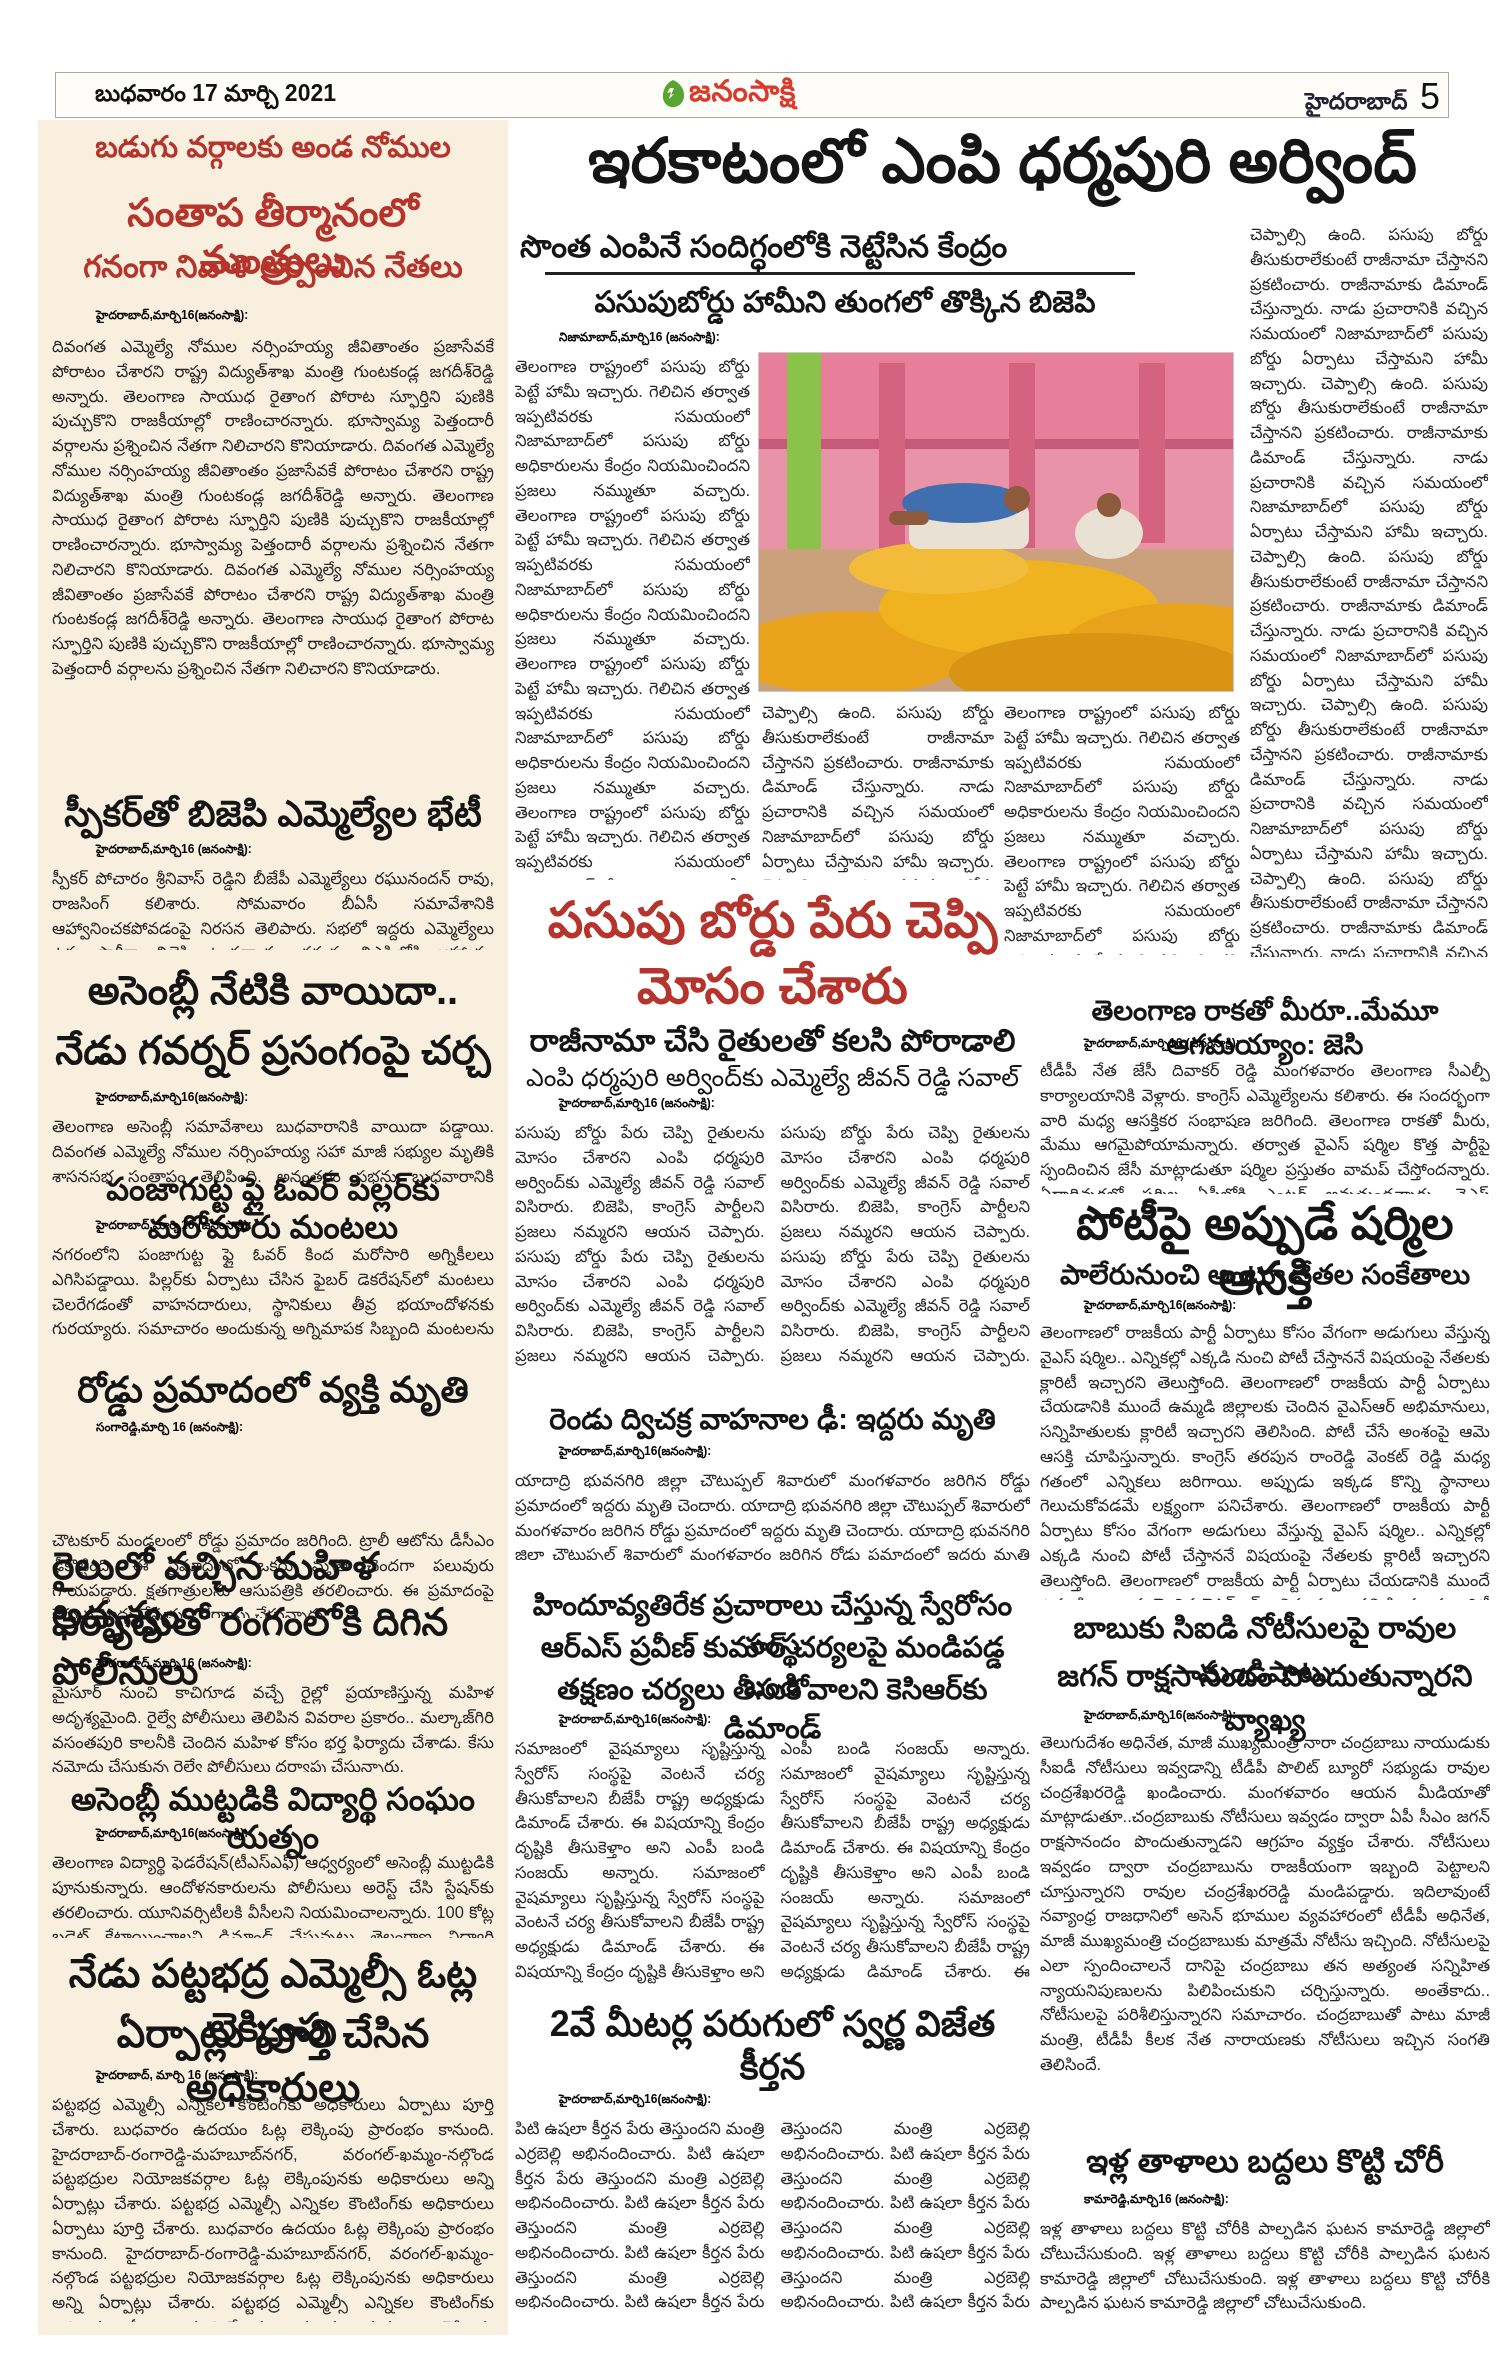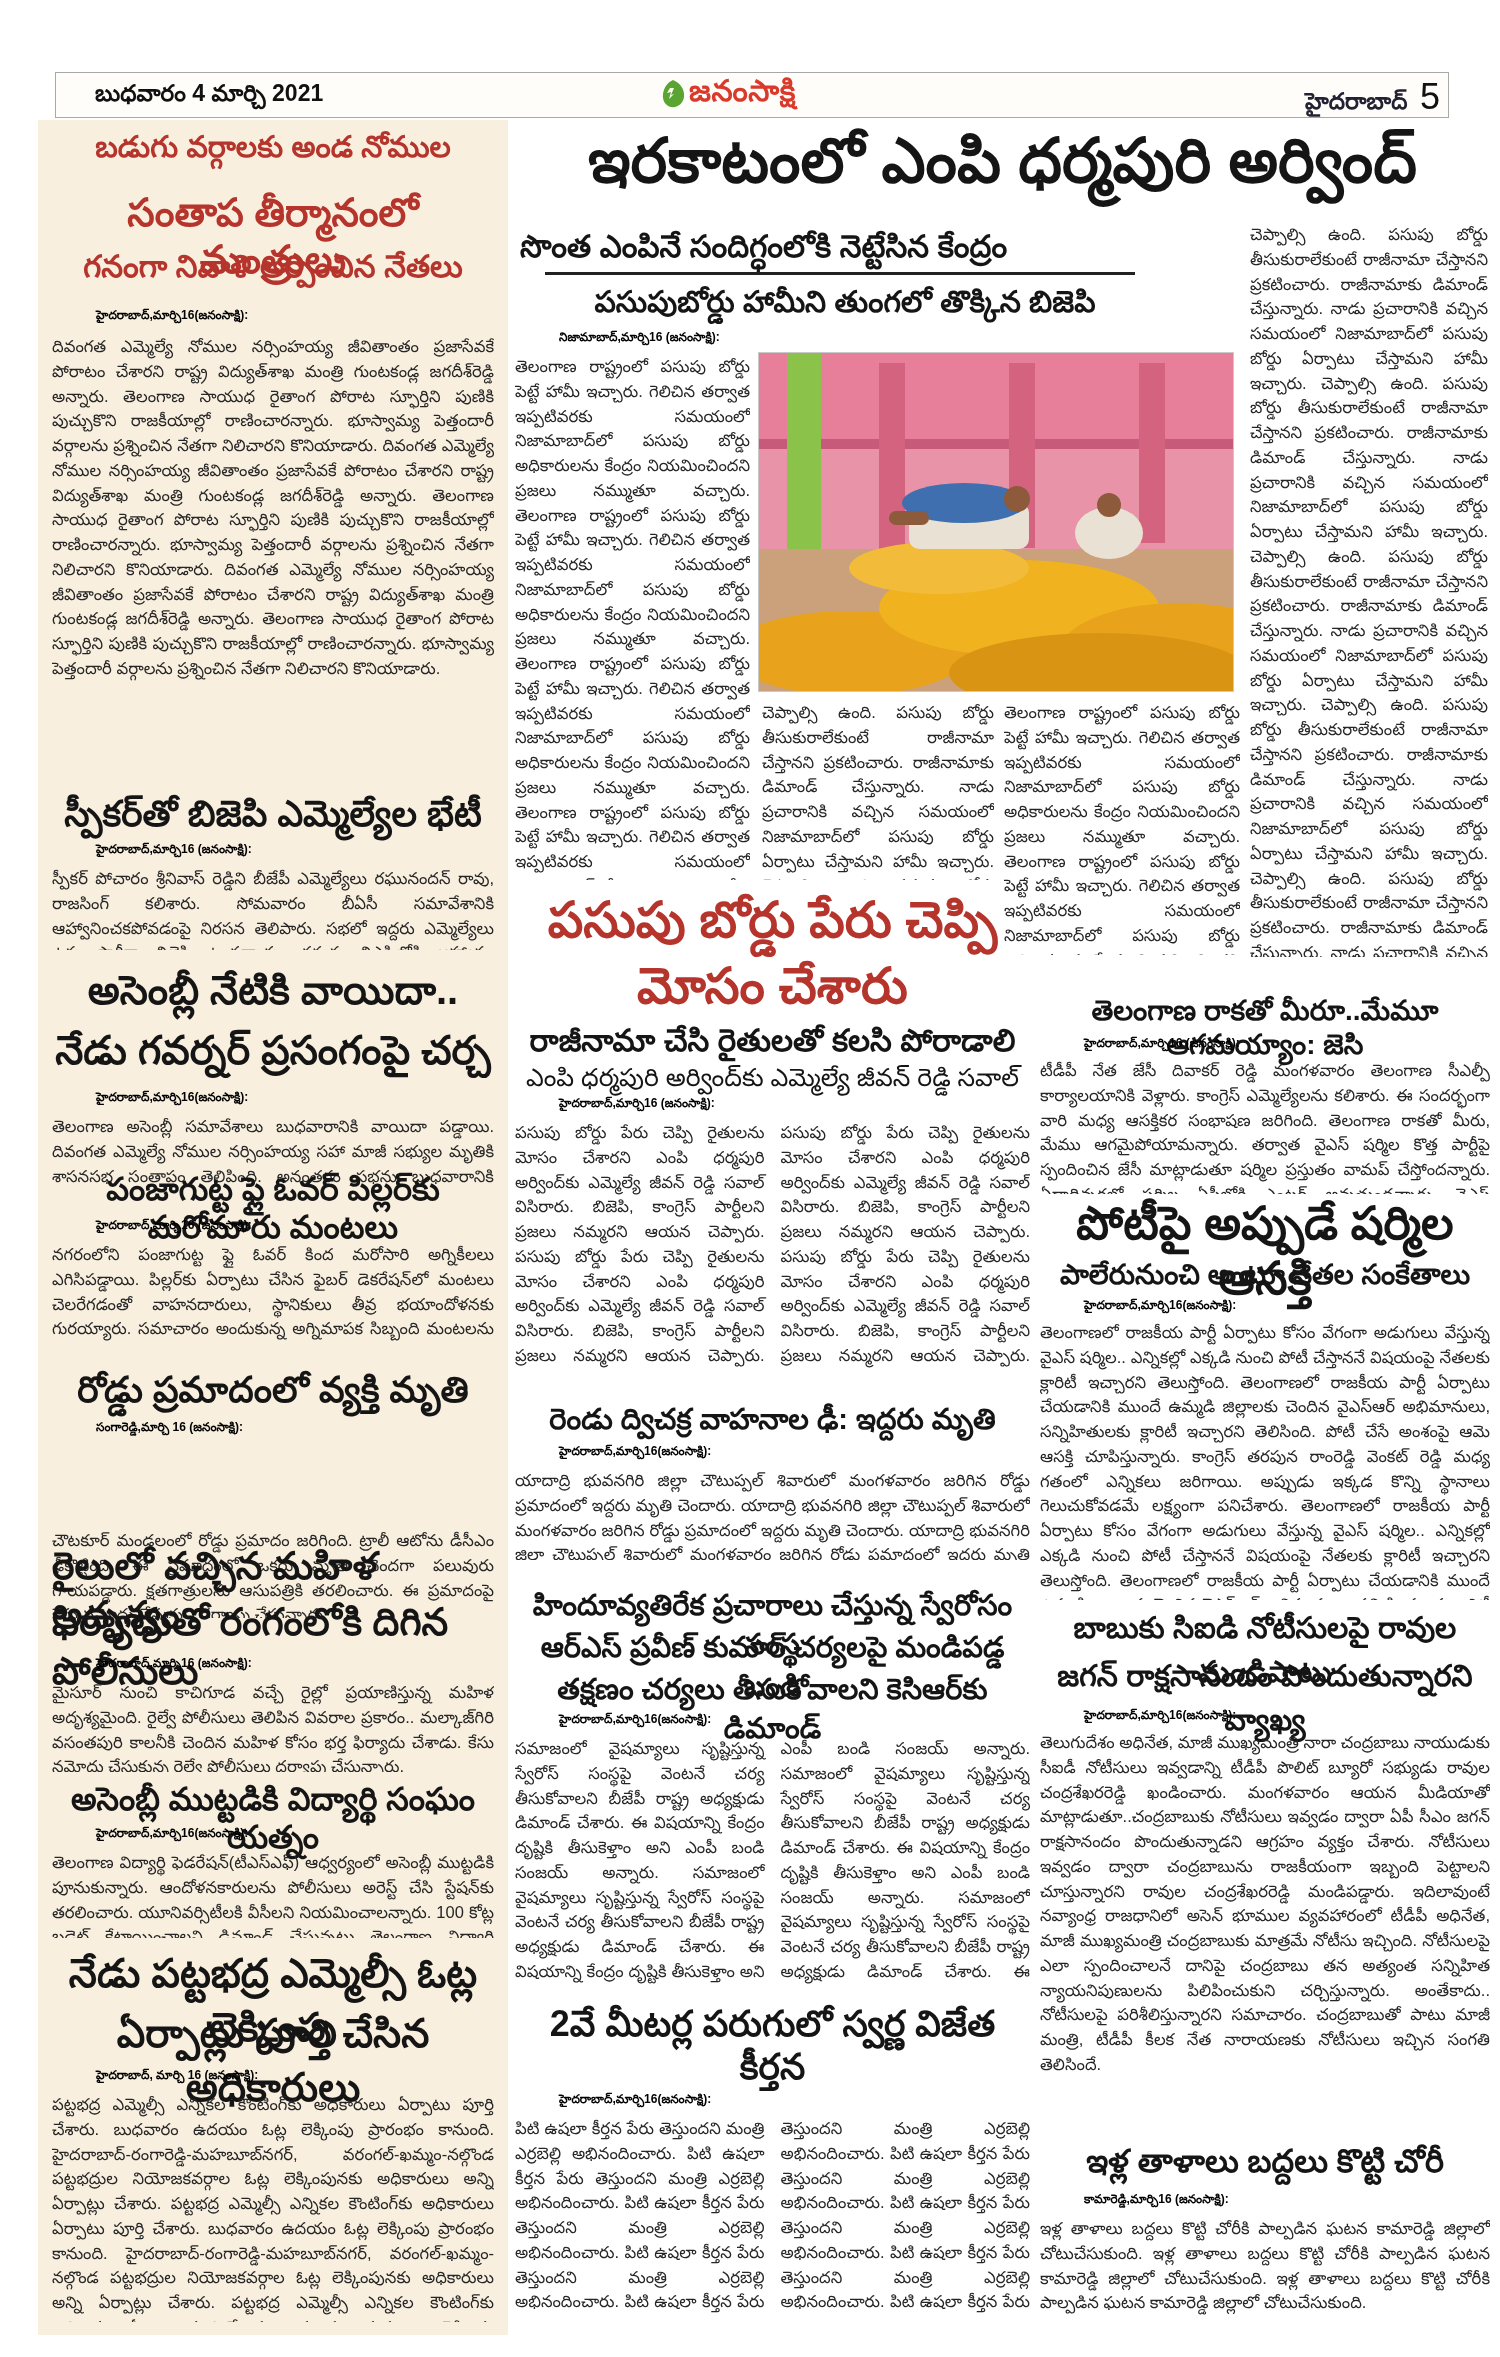--- a/index.html
+++ b/index.html
@@ -17,21 +17,21 @@
   .headerbox{border:1px solid #a8a8a8;background:#fffdf9;}
   .logo-text{color:#d93a2b;font-weight:bold;font-size:30px;letter-spacing:0.5px;}
   .photo-wrap{overflow:hidden;border:1px solid #c9c9c9;}
 </style>
 </head>
 <body>
 
 <div class="page">
 
   <div class="abs headerbox" style="left:55px;top:72px;width:1392px;height:44px;"></div>
-  <div class="abs" style="left:95px;top:80px;width:420px;font-size:23px;font-weight:bold;color:#111;">బుధవారం 4 మార్చి 2021</div>
+  <div class="abs" style="left:95px;top:80px;width:420px;font-size:23px;font-weight:bold;color:#111;">బుధవారం 17 మార్చి 2021</div>
   <div class="abs" style="left:660px;top:74px;width:200px;height:40px;display:flex;align-items:center;gap:3px;">
     <span style="display:inline-block;width:26px;height:30px;">
       <svg viewBox="0 0 26 30" width="26" height="30">
           <path d="M13 1 C20 4 25 10 24 18 C23 25 17 29 11 28 C6 27 2 22 3 15 C4 8 8 3 13 1 Z M10 9 L7 14 L11 13 L9 20 L14 15 L11 16 L14 9 Z" fill="#5aa531"></path>
         </svg>
     </span>
     <span class="logo-text">జనంసాక్షి</span>
   </div>
   <div class="abs" style="left:1180px;top:76px;width:260px;text-align:right;">
     <span style="font-size:23px;font-weight:bold;color:#223;">హైదరాబాద్</span>

